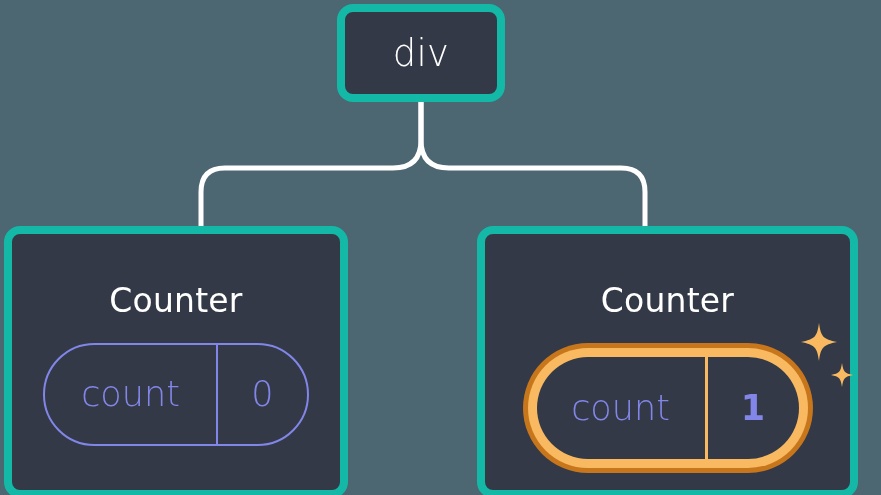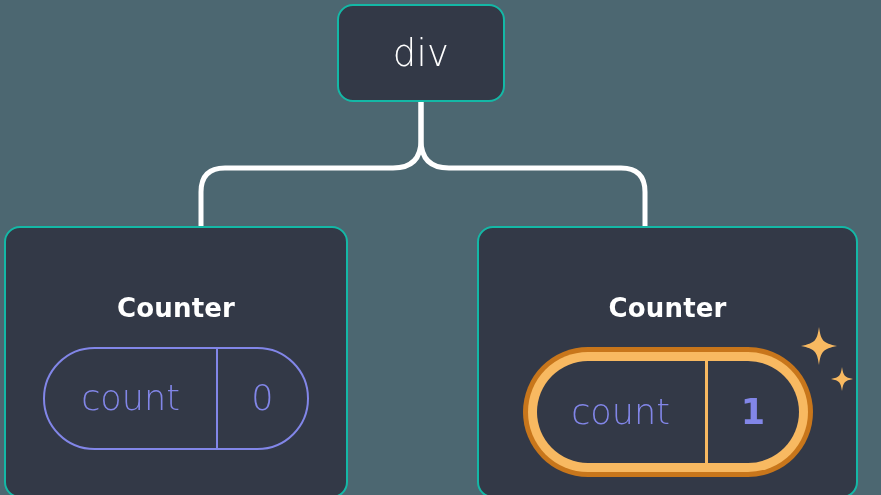--- a/index.html
+++ b/index.html
@@ -25,21 +25,21 @@
     width: 881px;
     height: 495px;
     pointer-events: none;
   }
 
   
   .node {
     position: absolute;
     box-sizing: border-box;
     background: #333947;
-    border: 2px solid #14b8a6;
+    border: 8px solid #14b8a6;
     border-radius: 16px;
     z-index: 2;
   }
   .node-root {
     left: 337px;
     top: 4px;
     width: 168px;
     height: 98px;
     display: flex;
     align-items: center;
@@ -64,25 +64,25 @@
 
   .root-label {
     color: #FFFFFF;
     font-size: 37px;
     font-weight: 300;
     letter-spacing: 0.2px;
     line-height: 1;
   }
   .child-title {
     color: #FFFFFF;
-    font-size: 26px;
-    font-weight: 700;
+    font-size: 33px;
+    font-weight: 400;
     letter-spacing: 0.2px;
     line-height: 1;
-    margin-top: 67px;
+    margin-top: 50px;
   }
 
   
   .pill-wrap {
     position: relative;
     margin-top: 26px;
     display: flex;
     align-items: flex-start;
     justify-content: center;
   }

